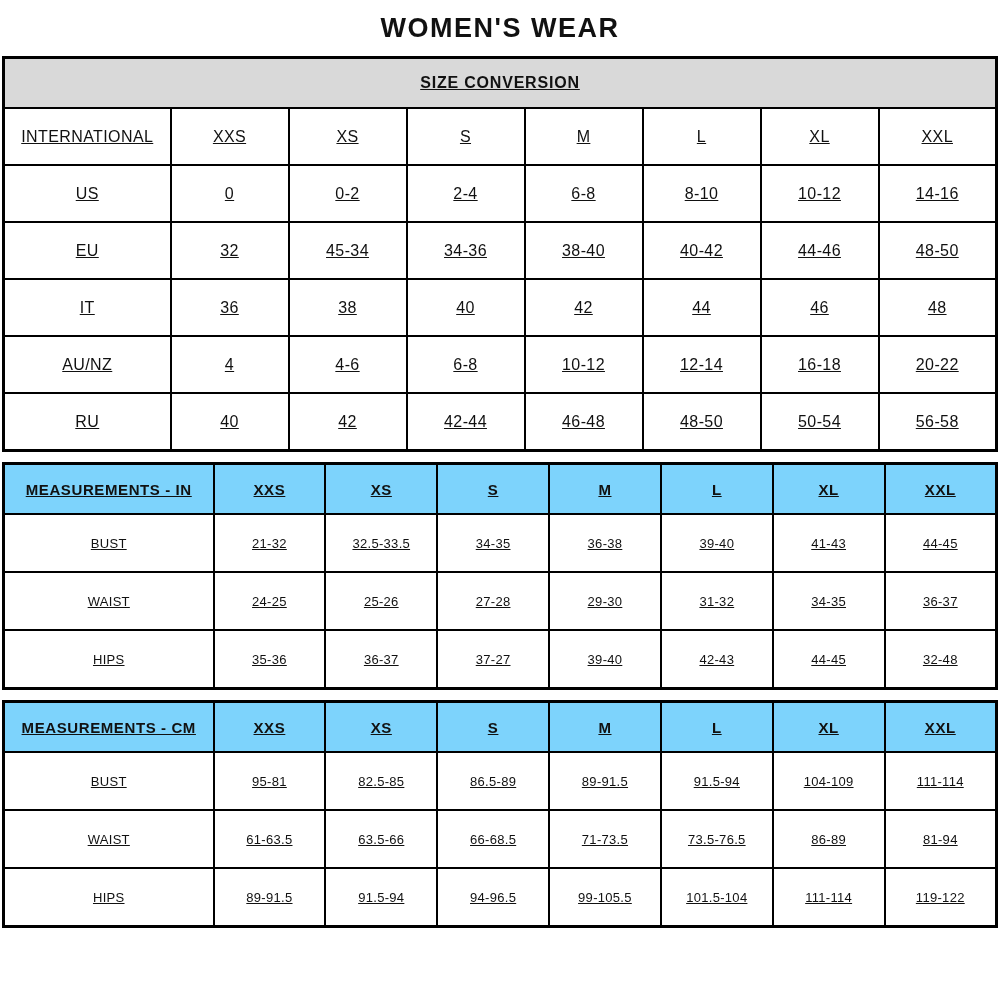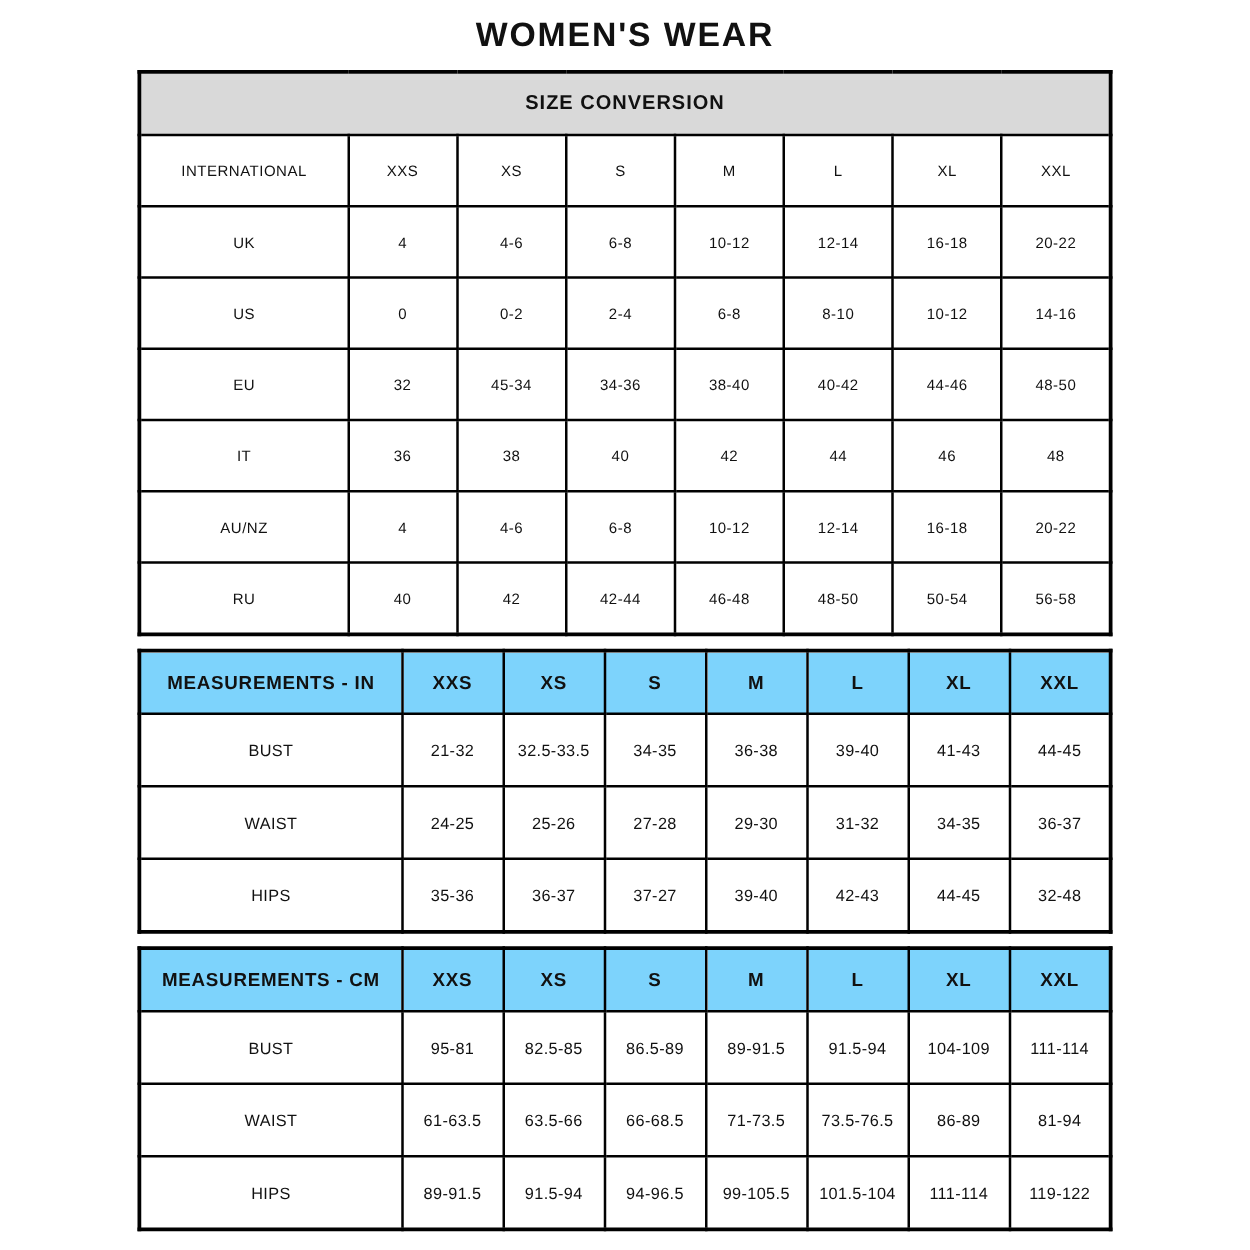--- a/index.html
+++ b/index.html
@@ -20,35 +20,36 @@
     margin: 0 0 12px 0;
     text-align: center;
     font-size: 27px;
     font-weight: 700;
     letter-spacing: 1.5px;
     color: #111111;
   }
   table.tbl {
     border-collapse: collapse;
     table-layout: fixed;
-    width: 780px;
+    width: 996px;
     margin: 0 auto 10px auto;
     border: 3px solid #000000;
+    text-decoration: underline;
   }
   .tbl td {
     border: 2px solid #000000;
     text-align: center;
     vertical-align: middle;
     padding: 0 2px;
     overflow: hidden;
     white-space: nowrap;
   }
   
   .tbl-conv .col-label { width: 167px; }
-  .tbl-conv td { height: 55px; font-size: 12px; letter-spacing: 0.4px; }
+  .tbl-conv td { height: 55px; font-size: 16px; letter-spacing: 0.4px; }
   .tbl-conv tr.hdr td {
     height: 48px;
     background: #d9d9d9;
     font-weight: 700;
     font-size: 16px;
     letter-spacing: 0.8px;
   }
   
   .tbl-meas .col-label { width: 210px; }
   .tbl-meas td { height: 56px; font-size: 13px; letter-spacing: 0.3px; }
@@ -84,30 +85,20 @@
       </tr>
       <tr>
         <td class="lab">INTERNATIONAL</td>
         <td>XXS</td>
         <td>XS</td>
         <td>S</td>
         <td>M</td>
         <td>L</td>
         <td>XL</td>
         <td>XXL</td>
-      </tr>
-      <tr>
-        <td class="lab">UK</td>
-        <td>4</td>
-        <td>4-6</td>
-        <td>6-8</td>
-        <td>10-12</td>
-        <td>12-14</td>
-        <td>16-18</td>
-        <td>20-22</td>
       </tr>
       <tr>
         <td class="lab">US</td>
         <td>0</td>
         <td>0-2</td>
         <td>2-4</td>
         <td>6-8</td>
         <td>8-10</td>
         <td>10-12</td>
         <td>14-16</td>

